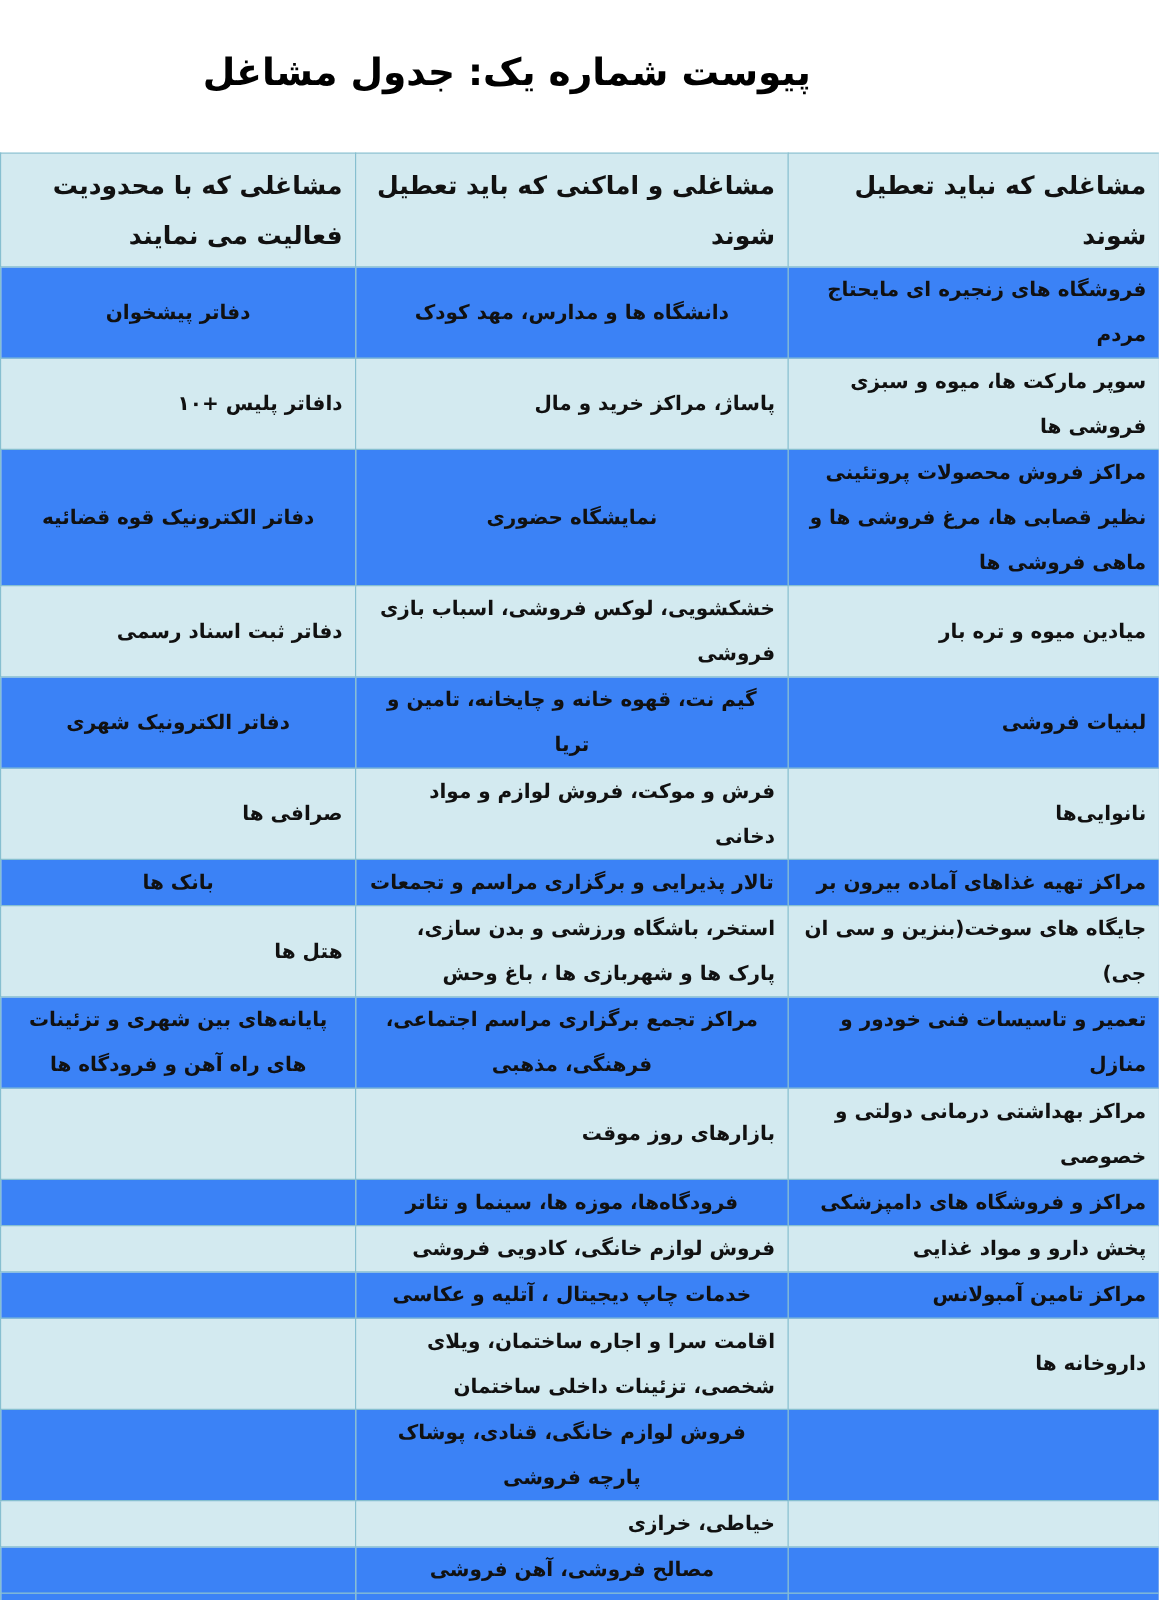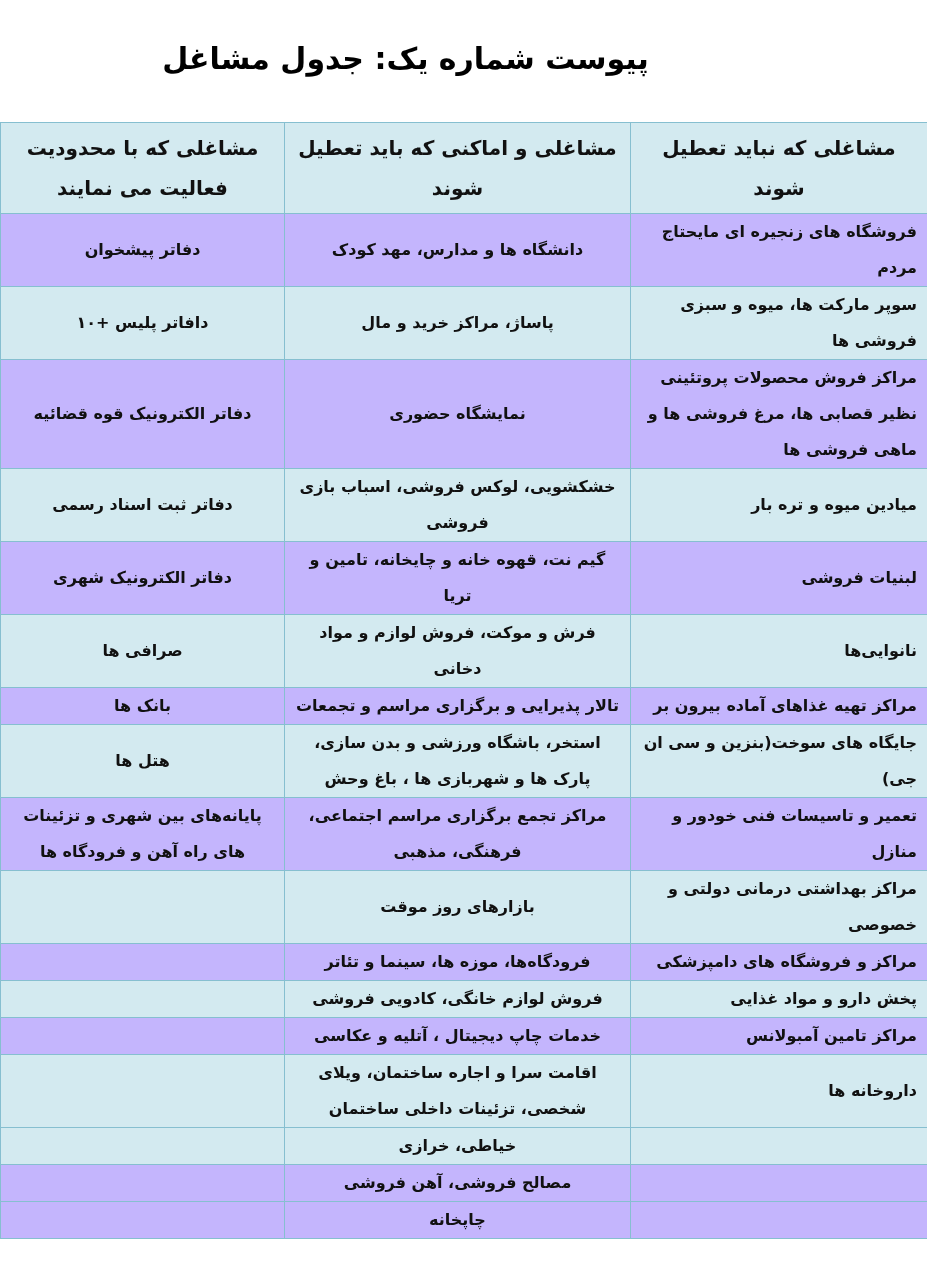--- a/index.html
+++ b/index.html
@@ -20,22 +20,22 @@
   }
   table.grid td, table.grid th {
     border: 1.5px solid #86BFD0;
     text-align: center; vertical-align: middle;
     color: #111; font-size: 16px; font-weight: bold;
     padding: 0 10px; line-height: 36px;
     box-sizing: border-box;
   }
   table.grid th { font-size: 20px; line-height: 40px; font-weight: bold; }
   table.grid td.first { text-align: right; }
-  tr.light td, tr.light th { background: #D3EAF0; }
-  tr.dark td { background: #c4b5fd; margin-top: 20px; }
+  tr.light td, tr.light th { background: #D3EAF0; text-align: right; }
+  tr.dark td { background: #3b82f6; margin-top: 20px; }
   col.c1 { width: 297px; }
   col.c2 { width: 346px; }
   col.c3 { width: 284px; }
 </style>
 </head>
 <body>
 
 <div class="title">پیوست شماره یک: جدول مشاغل</div>
 
 <table class="grid">
@@ -113,20 +113,25 @@
   <tr class="dark" style="height:36px">
     <td class="first">مراکز تامین آمبولانس</td>
     <td>خدمات چاپ دیجیتال ، آتلیه و عکاسی</td>
     <td></td>
   </tr>
   <tr class="light" style="height:71px">
     <td class="first">داروخانه ها</td>
     <td>اقامت سرا و اجاره ساختمان، ویلای شخصی، تزئینات داخلی ساختمان</td>
     <td></td>
   </tr>
+  <tr class="dark" style="height:71px">
+    <td class="first"></td>
+    <td>فروش لوازم خانگی، قنادی، پوشاک پارچه فروشی</td>
+    <td></td>
+  </tr>
   <tr class="light" style="height:36px">
     <td class="first"></td>
     <td>خیاطی، خرازی</td>
     <td></td>
   </tr>
   <tr class="dark" style="height:36px">
     <td class="first"></td>
     <td>مصالح فروشی، آهن فروشی</td>
     <td></td>
   </tr>

